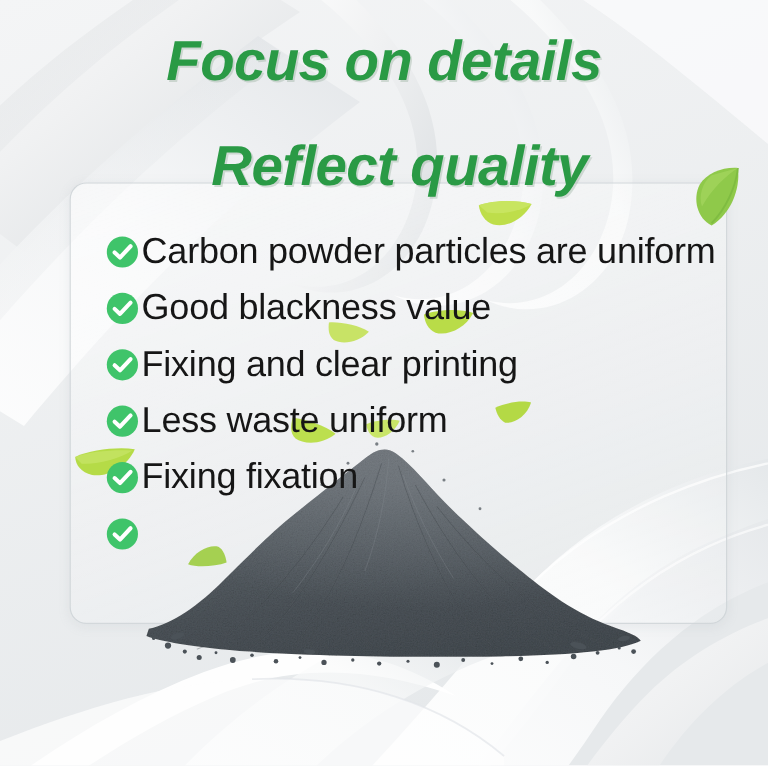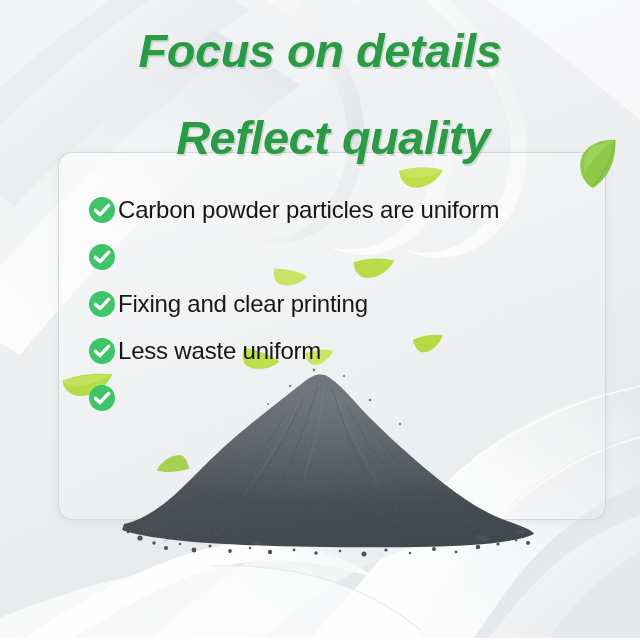--- a/index.html
+++ b/index.html
@@ -96,21 +96,21 @@
     height: 47px;
   }
   .check-icon {
     flex: 0 0 auto;
     width: 28px;
     height: 28px;
     margin-right: 2px;
     display: block;
   }
   .feature-text {
-    font-size: 24px;
+    font-size: 30px;
     line-height: 34px;
     font-weight: normal;
     color: #161616;
     white-space: nowrap;
     letter-spacing: -0.2px;
   }
 </style>
 </head>
 <body>
 
@@ -355,38 +355,46 @@
         <path d="M 7.5,14.4 L 12,18.6 L 20.8,9.2" fill="none" stroke="#ffffff" stroke-width="3.4" stroke-linecap="round" stroke-linejoin="round"></path>
       </svg>
       <span class="feature-text">Carbon powder particles are uniform</span>
     </li>
 
     <li class="feature-item">
       <svg class="check-icon" viewBox="0 0 28 28" xmlns="http://www.w3.org/2000/svg">
         <circle cx="14" cy="14" r="13" fill="#3fc46a"></circle>
         <path d="M 7.5,14.4 L 12,18.6 L 20.8,9.2" fill="none" stroke="#ffffff" stroke-width="3.4" stroke-linecap="round" stroke-linejoin="round"></path>
       </svg>
+      <span class="feature-text">Good blackness value</span>
     </li>
 
     <li class="feature-item">
       <svg class="check-icon" viewBox="0 0 28 28" xmlns="http://www.w3.org/2000/svg">
         <circle cx="14" cy="14" r="13" fill="#3fc46a"></circle>
         <path d="M 7.5,14.4 L 12,18.6 L 20.8,9.2" fill="none" stroke="#ffffff" stroke-width="3.4" stroke-linecap="round" stroke-linejoin="round"></path>
       </svg>
       <span class="feature-text">Fixing and clear printing</span>
     </li>
 
     <li class="feature-item">
       <svg class="check-icon" viewBox="0 0 28 28" xmlns="http://www.w3.org/2000/svg">
         <circle cx="14" cy="14" r="13" fill="#3fc46a"></circle>
         <path d="M 7.5,14.4 L 12,18.6 L 20.8,9.2" fill="none" stroke="#ffffff" stroke-width="3.4" stroke-linecap="round" stroke-linejoin="round"></path>
       </svg>
       <span class="feature-text">Less waste uniform</span>
     </li>
 
+    <li class="feature-item">
+      <svg class="check-icon" viewBox="0 0 28 28" xmlns="http://www.w3.org/2000/svg">
+        <circle cx="14" cy="14" r="13" fill="#3fc46a"></circle>
+        <path d="M 7.5,14.4 L 12,18.6 L 20.8,9.2" fill="none" stroke="#ffffff" stroke-width="3.4" stroke-linecap="round" stroke-linejoin="round"></path>
+      </svg>
+      <span class="feature-text">Fixing fixation</span>
+    </li>
 
     <li class="feature-item">
       <svg class="check-icon" viewBox="0 0 28 28" xmlns="http://www.w3.org/2000/svg">
         <circle cx="14" cy="14" r="13" fill="#3fc46a"></circle>
         <path d="M 7.5,14.4 L 12,18.6 L 20.8,9.2" fill="none" stroke="#ffffff" stroke-width="3.4" stroke-linecap="round" stroke-linejoin="round"></path>
       </svg>
     </li>
 
   </ul>
 

